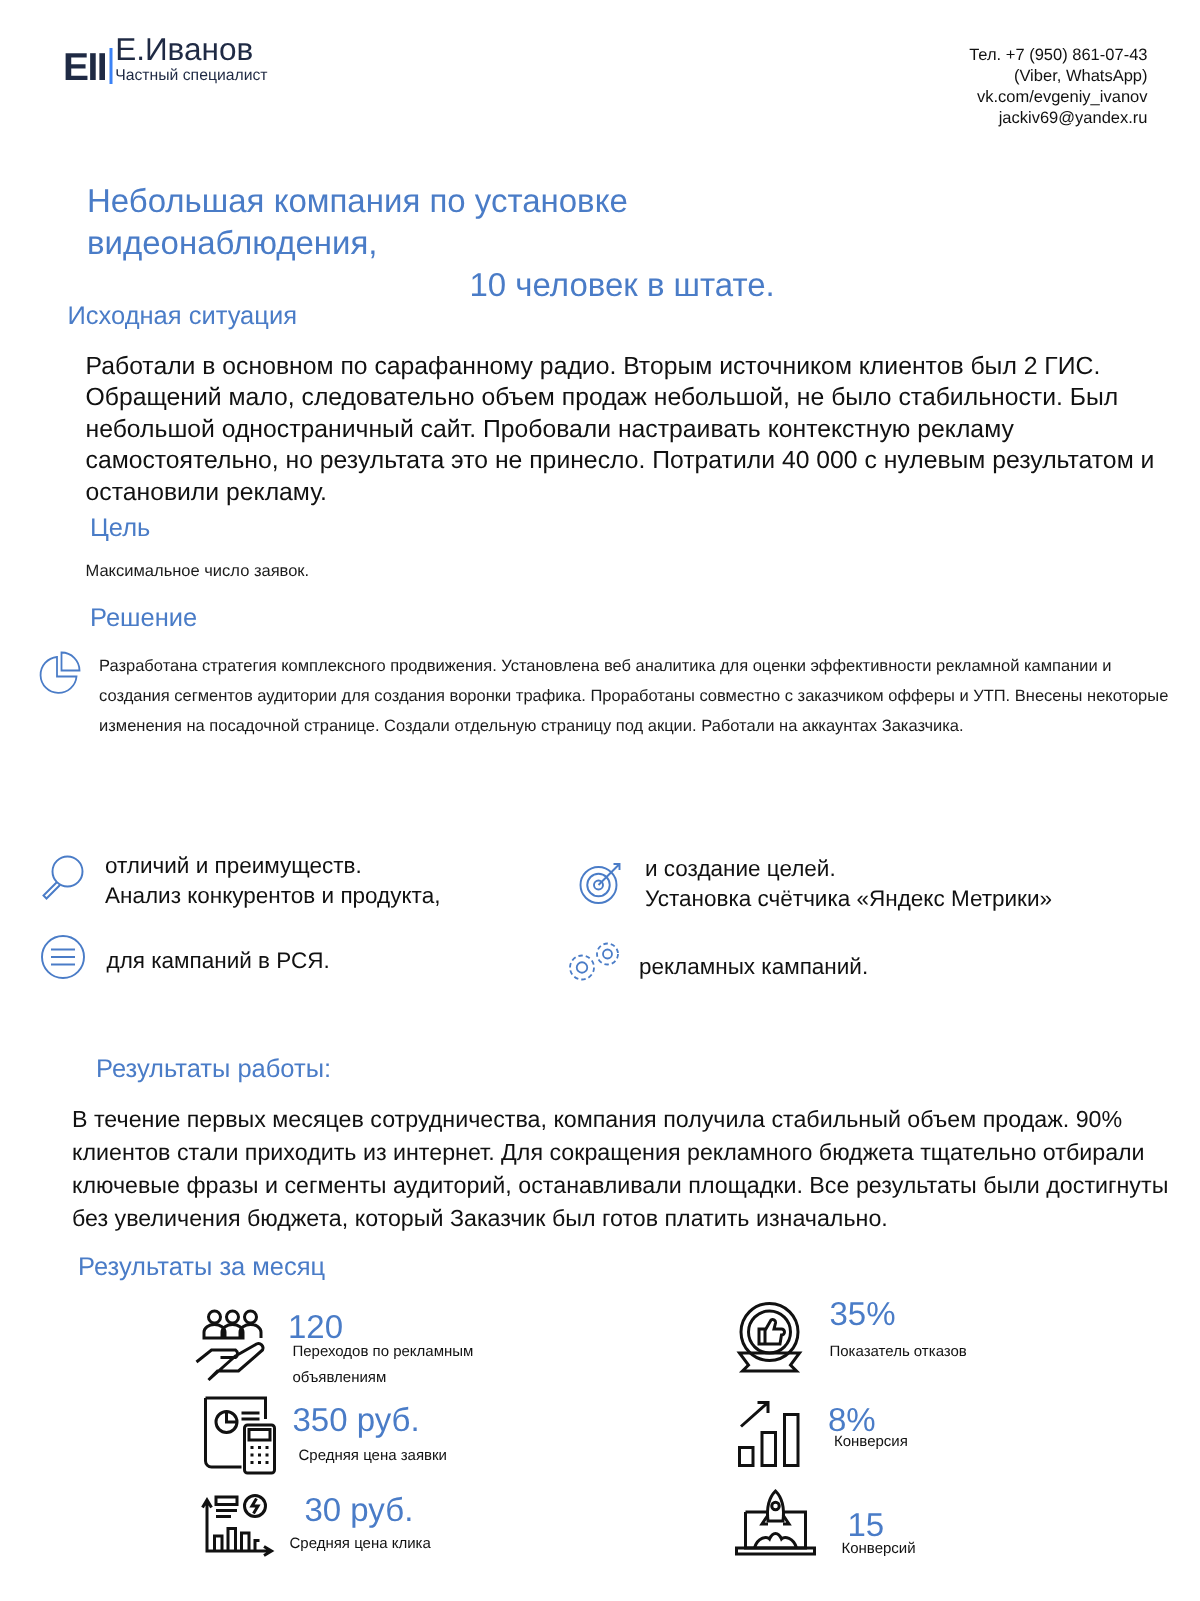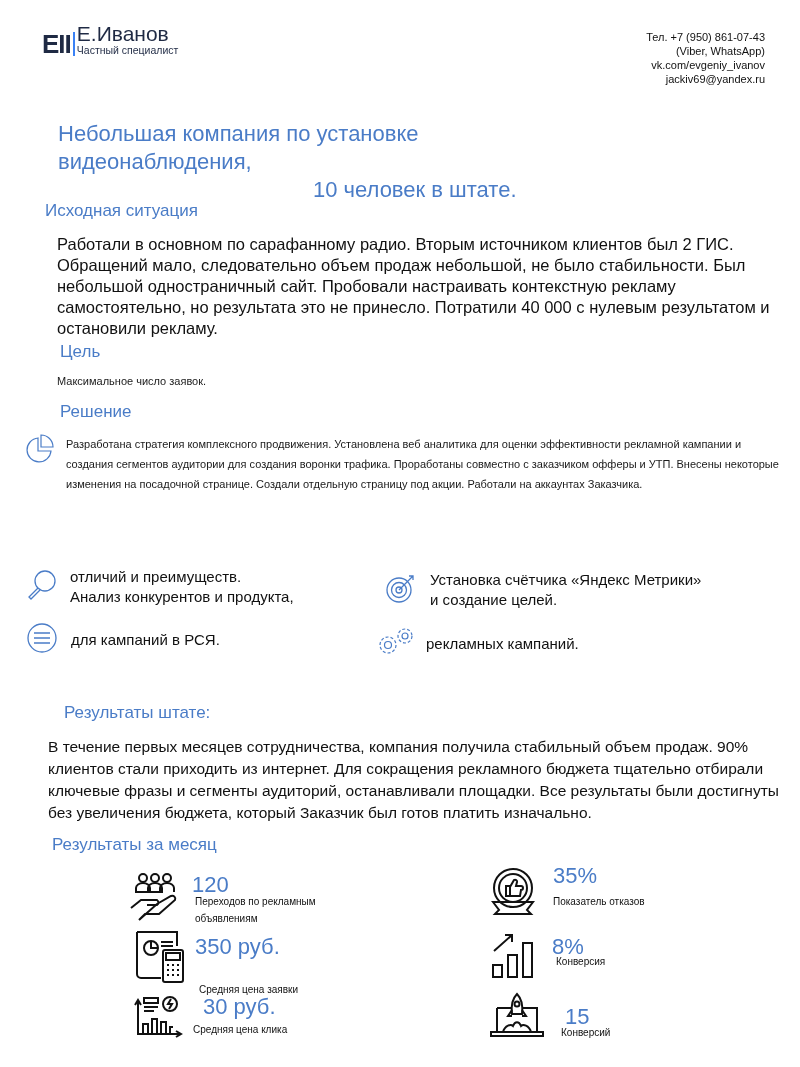--- a/index.html
+++ b/index.html
@@ -77,22 +77,22 @@
 <div class="abs feat" style="left:384px; top:570px;">
   <span class="ico">
     <svg width="34" height="34" viewBox="0 0 34 34" fill="none" stroke="#4a7cc7" stroke-width="1.3">
       <circle cx="15" cy="19" r="12"></circle>
         <circle cx="15" cy="19" r="7.5"></circle>
         <circle cx="15" cy="19" r="3"></circle>
       <path d="M15 19 L29 5 M25 5 L29 5 L29 9"></path>
     </svg>
   </span>
   <div class="txt" style="margin-left:12px;">
+    <div>и создание целей.</div>
     <div>Установка счётчика «Яндекс Метрики»</div>
-    <div>и создание целей.</div>
   </div>
 </div>
 <div class="abs feat" style="left:25px; top:621px;">
   <span class="ico">
     <svg width="34" height="34" viewBox="0 0 34 34" fill="none" stroke="#4a7cc7" stroke-width="1.3">
       <circle cx="17" cy="17" r="14"></circle>
         <path d="M9 12 H25 M9 17 H25 M9 22 H25"></path>
     </svg>
   </span>
   <div class="txt" style="margin-left:12px;">
@@ -106,21 +106,21 @@
         <circle cx="12" cy="19" r="3.5"></circle>
       <circle cx="29" cy="10" r="7" stroke-dasharray="3 2"></circle>
         <circle cx="29" cy="10" r="3"></circle>
     </svg>
   </span>
   <div class="txt" style="margin-left:10px;">
     <div>рекламных кампаний.</div>
   </div>
 </div>
 
-<div class="abs h2" style="left:64px; top:703px;">Результаты штате:</div>
+<div class="abs h2" style="left:64px; top:703px;">Результаты работы:</div>
 <div class="abs para" style="left:48px; top:736px; width:740px; font-size:15.5px; line-height:22px;">В течение первых месяцев сотрудничества, компания получила стабильный объем продаж. 90% клиентов стали приходить из интернет. Для сокращения рекламного бюджета тщательно отбирали ключевые фразы и сегменты аудиторий, останавливали площадки. Все результаты были достигнуты без увеличения бюджета, который Заказчик был готов платить изначально.</div>
 
 <div class="abs h2" style="left:52px; top:835px;">Результаты за месяц</div>
 
 <div class="abs" style="left:127px; top:870px;">
   <svg width="58" height="54" viewBox="0 0 58 54" fill="none" stroke="#111" stroke-width="2">
     <circle cx="16" cy="8" r="4"></circle>
       <circle cx="28" cy="8" r="4"></circle>
       <circle cx="40" cy="8" r="4"></circle>
     <path d="M9 22 V18 a7 5 0 0 1 14 0 V22 Z M21 22 V18 a7 5 0 0 1 14 0 V22 Z M33 22 V18 a7 5 0 0 1 14 0 V22"></path>
@@ -149,21 +149,21 @@
     <path d="M4 4 h40 v14 M4 4 v42 a4 4 0 0 0 4 4 h20"></path>
     <circle cx="18" cy="20" r="7"></circle>
       <path d="M18 13 v7 h7"></path>
     <path d="M28 14 h12 M28 18 h12"></path>
     <rect x="30" y="22" width="20" height="32" rx="2"></rect>
       <rect x="33" y="25" width="14" height="7"></rect>
     <path d="M34 37 h2 M39 37 h2 M44 37 h2 M34 42 h2 M39 42 h2 M44 42 h2 M34 47 h2 M39 47 h2 M44 47 h2"></path>
   </svg>
 </div>
 <div class="abs stat-val" style="left:195px; top:935px;">350 руб.</div>
-<div class="abs stat-lbl" style="left:199px; top:962px;margin-top:19px;">Средняя цена заявки</div>
+<div class="abs stat-lbl" style="left:199px; top:962px;">Средняя цена заявки</div>
 
 <div class="abs" style="left:490px; top:933px;">
   <svg width="48" height="46" viewBox="0 0 48 46" fill="none" stroke="#111" stroke-width="2">
     <path d="M4 18 L22 2 M15 2 h7 v7"></path>
     <rect x="3" y="32" width="9" height="12"></rect>
       <rect x="18" y="22" width="9" height="22"></rect>
       <rect x="33" y="10" width="9" height="34"></rect>
   </svg>
 </div>
 <div class="abs stat-val" style="left:552px; top:935px;">8%</div>

